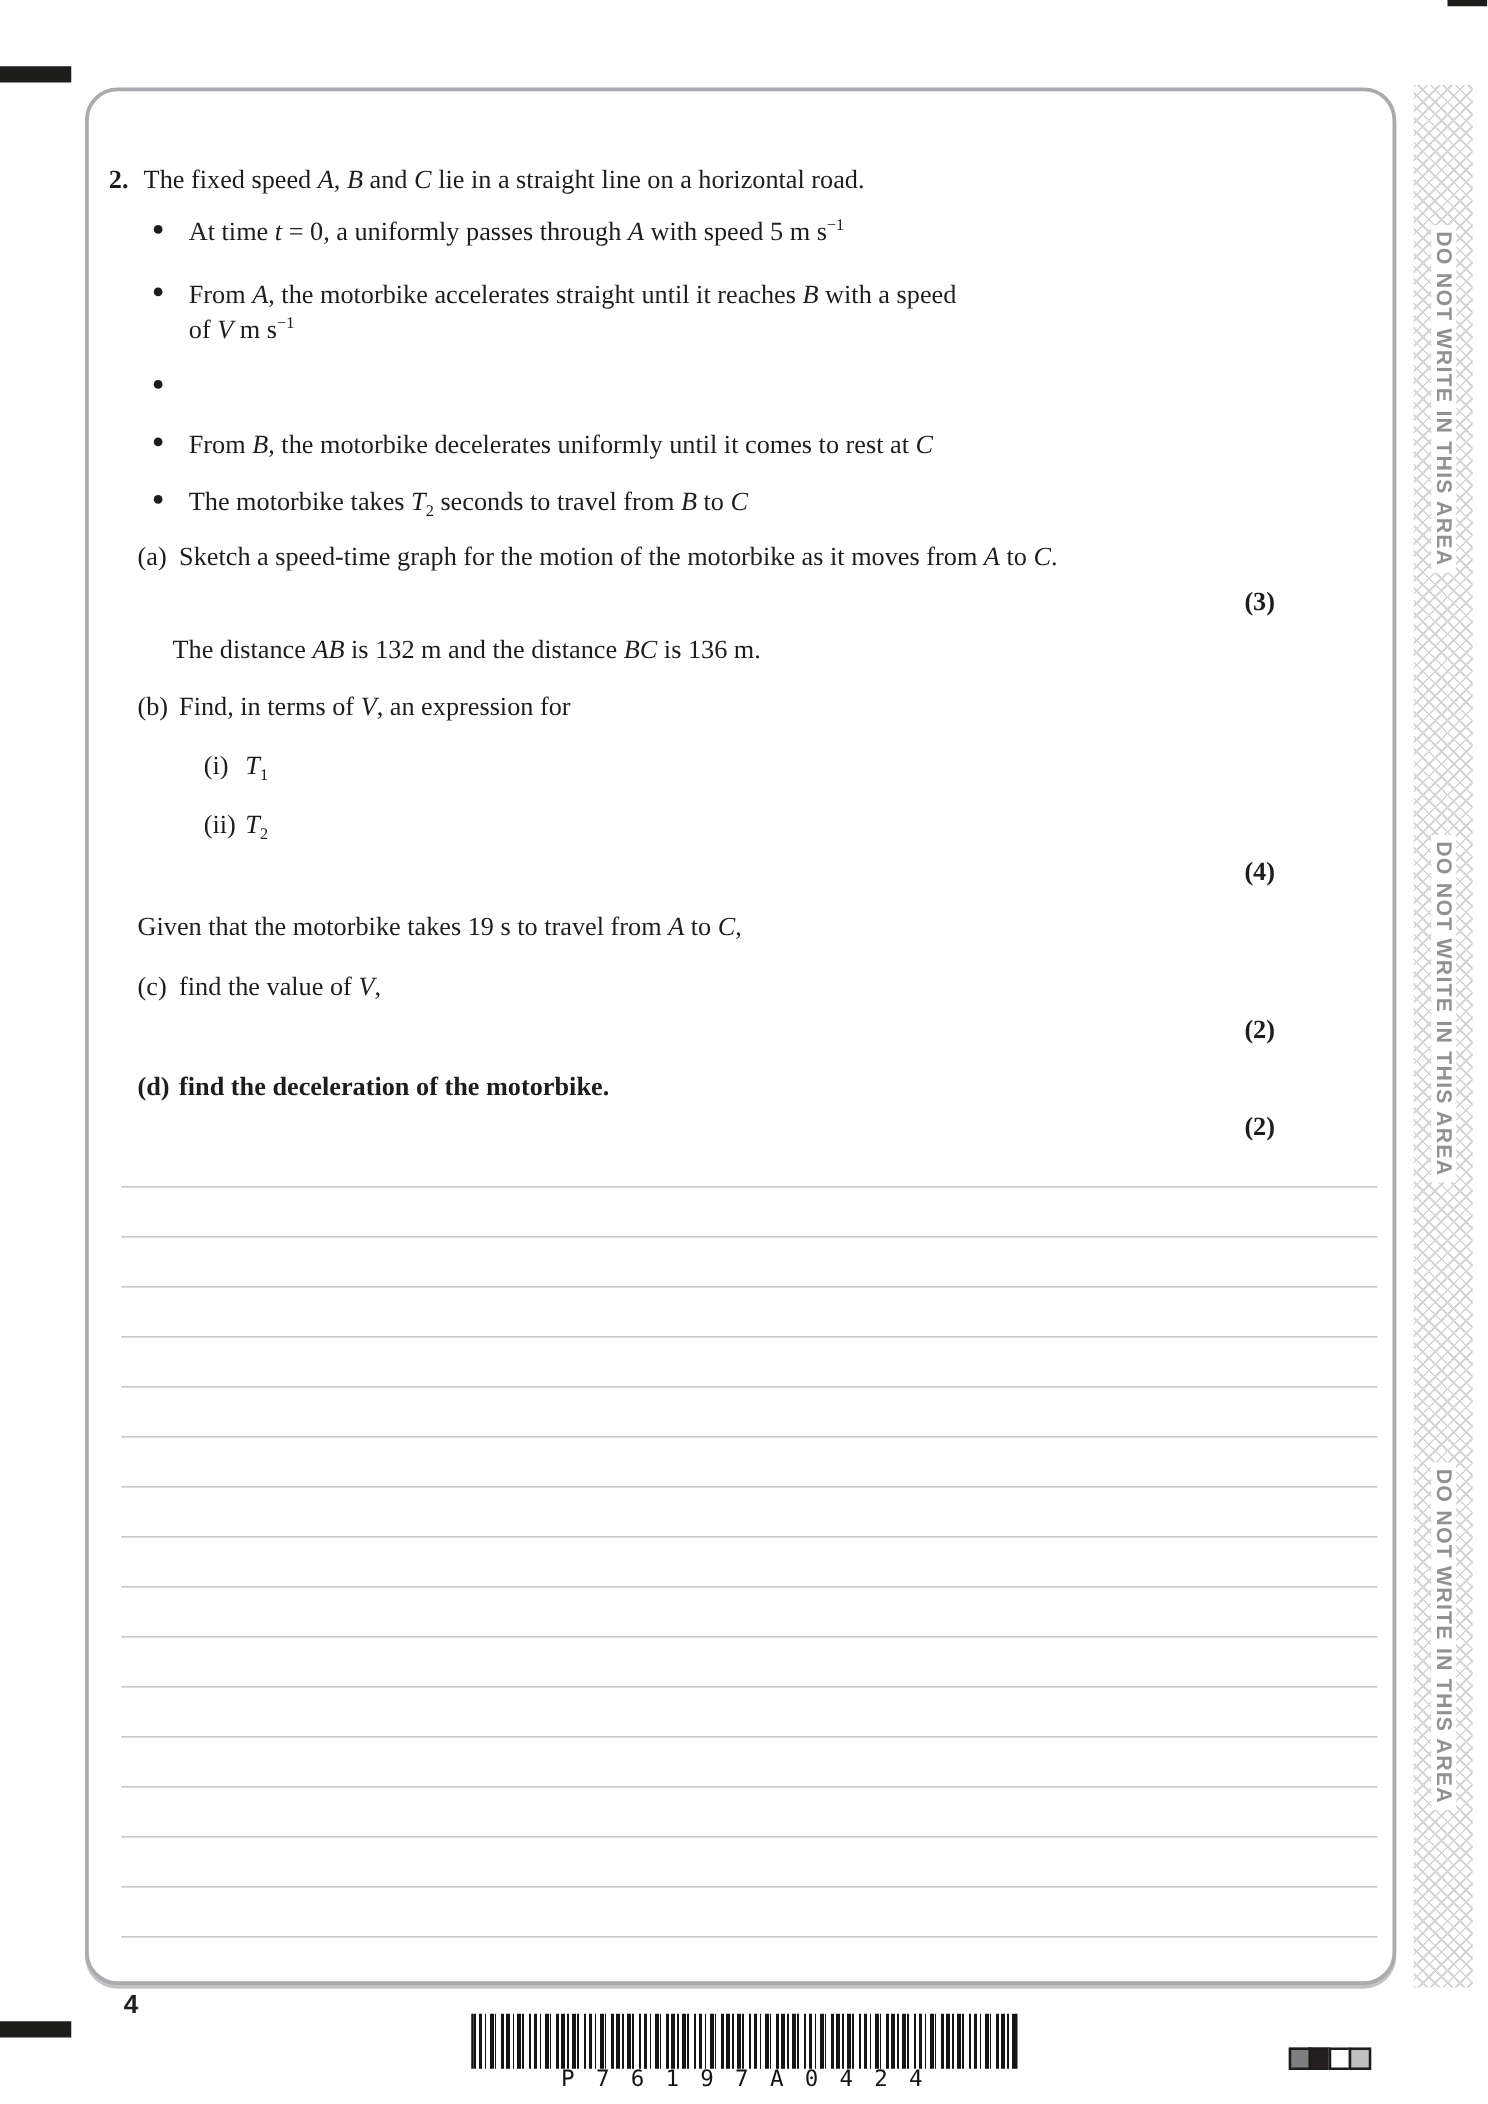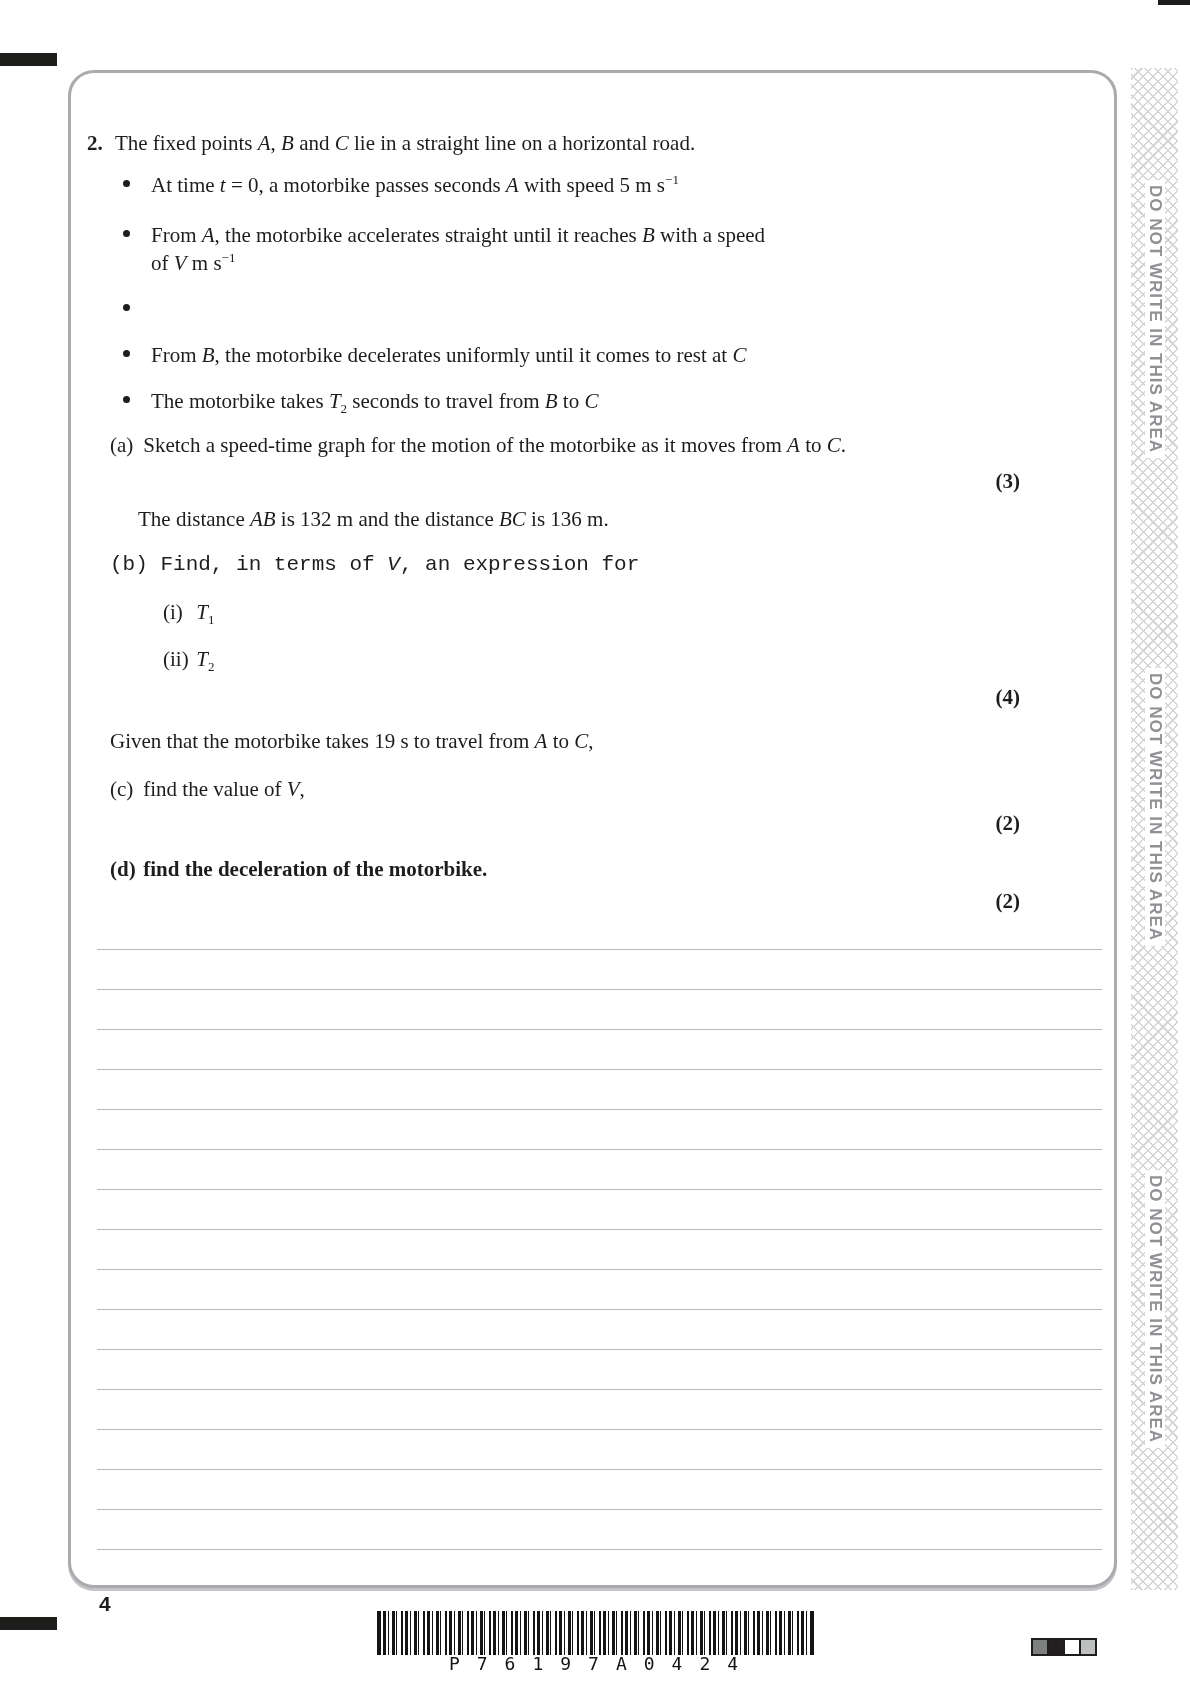--- a/index.html
+++ b/index.html
@@ -65,46 +65,46 @@
   <div class="strip">
     <div class="vtext" id="warn1">DO NOT WRITE IN THIS AREA</div>
     <div class="vtext" id="warn2">DO NOT WRITE IN THIS AREA</div>
     <div class="vtext" id="warn3">DO NOT WRITE IN THIS AREA</div>
   </div>
 
   <div class="qbox">
 
     <div class="para" style="left:16px;top:56px;">
       <span class="qnum">2.</span>
-      <span><span>The fixed points </span><i>A</i><span>, </span><i>B</i><span> and </span><i>C</i><span> lie in a straight line on a horizontal road.</span></span>
+      <span><span>The fixed speed </span><i>A</i><span>, </span><i>B</i><span> and </span><i>C</i><span> lie in a straight line on a horizontal road.</span></span>
     </div>
 
     <div class="bullet-dot" style="top:107px;"></div>
-    <div class="para" style="left:80px;top:98px;"><span>At time </span><i>t</i><span> = 0, a motorbike passes seconds </span><i>A</i><span> with speed 5 m s</span><sup>−1</sup></div>
+    <div class="para" style="left:80px;top:98px;"><span>At time </span><i>t</i><span> = 0, a uniformly passes through </span><i>A</i><span> with speed 5 m s</span><sup>−1</sup></div>
 
     <div class="bullet-dot" style="top:157px;"></div>
     <div class="para wrap" style="left:80px;top:148px;"><span>From </span><i>A</i><span>, the motorbike accelerates straight until it reaches </span><i>B</i><span> with a speed</span><br><span>of </span><i>V</i><span> m s</span><sup>−1</sup></div>
 
     <div class="bullet-dot" style="top:231px;"></div>
 
     <div class="bullet-dot" style="top:277px;"></div>
     <div class="para" style="left:80px;top:268px;"><span>From </span><i>B</i><span>, the motorbike decelerates uniformly until it comes to rest at </span><i>C</i></div>
 
     <div class="bullet-dot" style="top:323px;"></div>
     <div class="para" style="left:80px;top:314px;"><span>The motorbike takes </span><i>T</i><sub>2</sub><span> seconds to travel from </span><i>B</i><span> to </span><i>C</i></div>
 
     <div class="para" style="left:39px;top:358px;">
       <span class="plabel">(a)</span>
       <span><span>Sketch a speed-time graph for the motion of the motorbike as it moves from </span><i>A</i><span> to </span><i>C</i><span>.</span></span>
     </div>
     <div class="para marks" style="top:394px;">(3)</div>
 
     <div class="para" style="left:39px;top:432px;margin-left:28px;"><span>The distance </span><i>AB</i><span> is 132 m and the distance </span><i>BC</i><span> is 136 m.</span></div>
 
-    <div class="para" style="left:39px;top:478px;font-family:Liberation Mono, monospace;">
+    <div class="para" style="left:39px;top:478px;">
       <span class="plabel">(b)</span>
       <span><span>Find, in terms of </span><i>V</i><span>, an expression for</span></span>
     </div>
 
     <div class="para" style="left:92px;top:525px;">
       <span class="slabel">(i)</span>
       <span><i>T</i><sub>1</sub></span>
     </div>
 
     <div class="para" style="left:92px;top:572px;">

